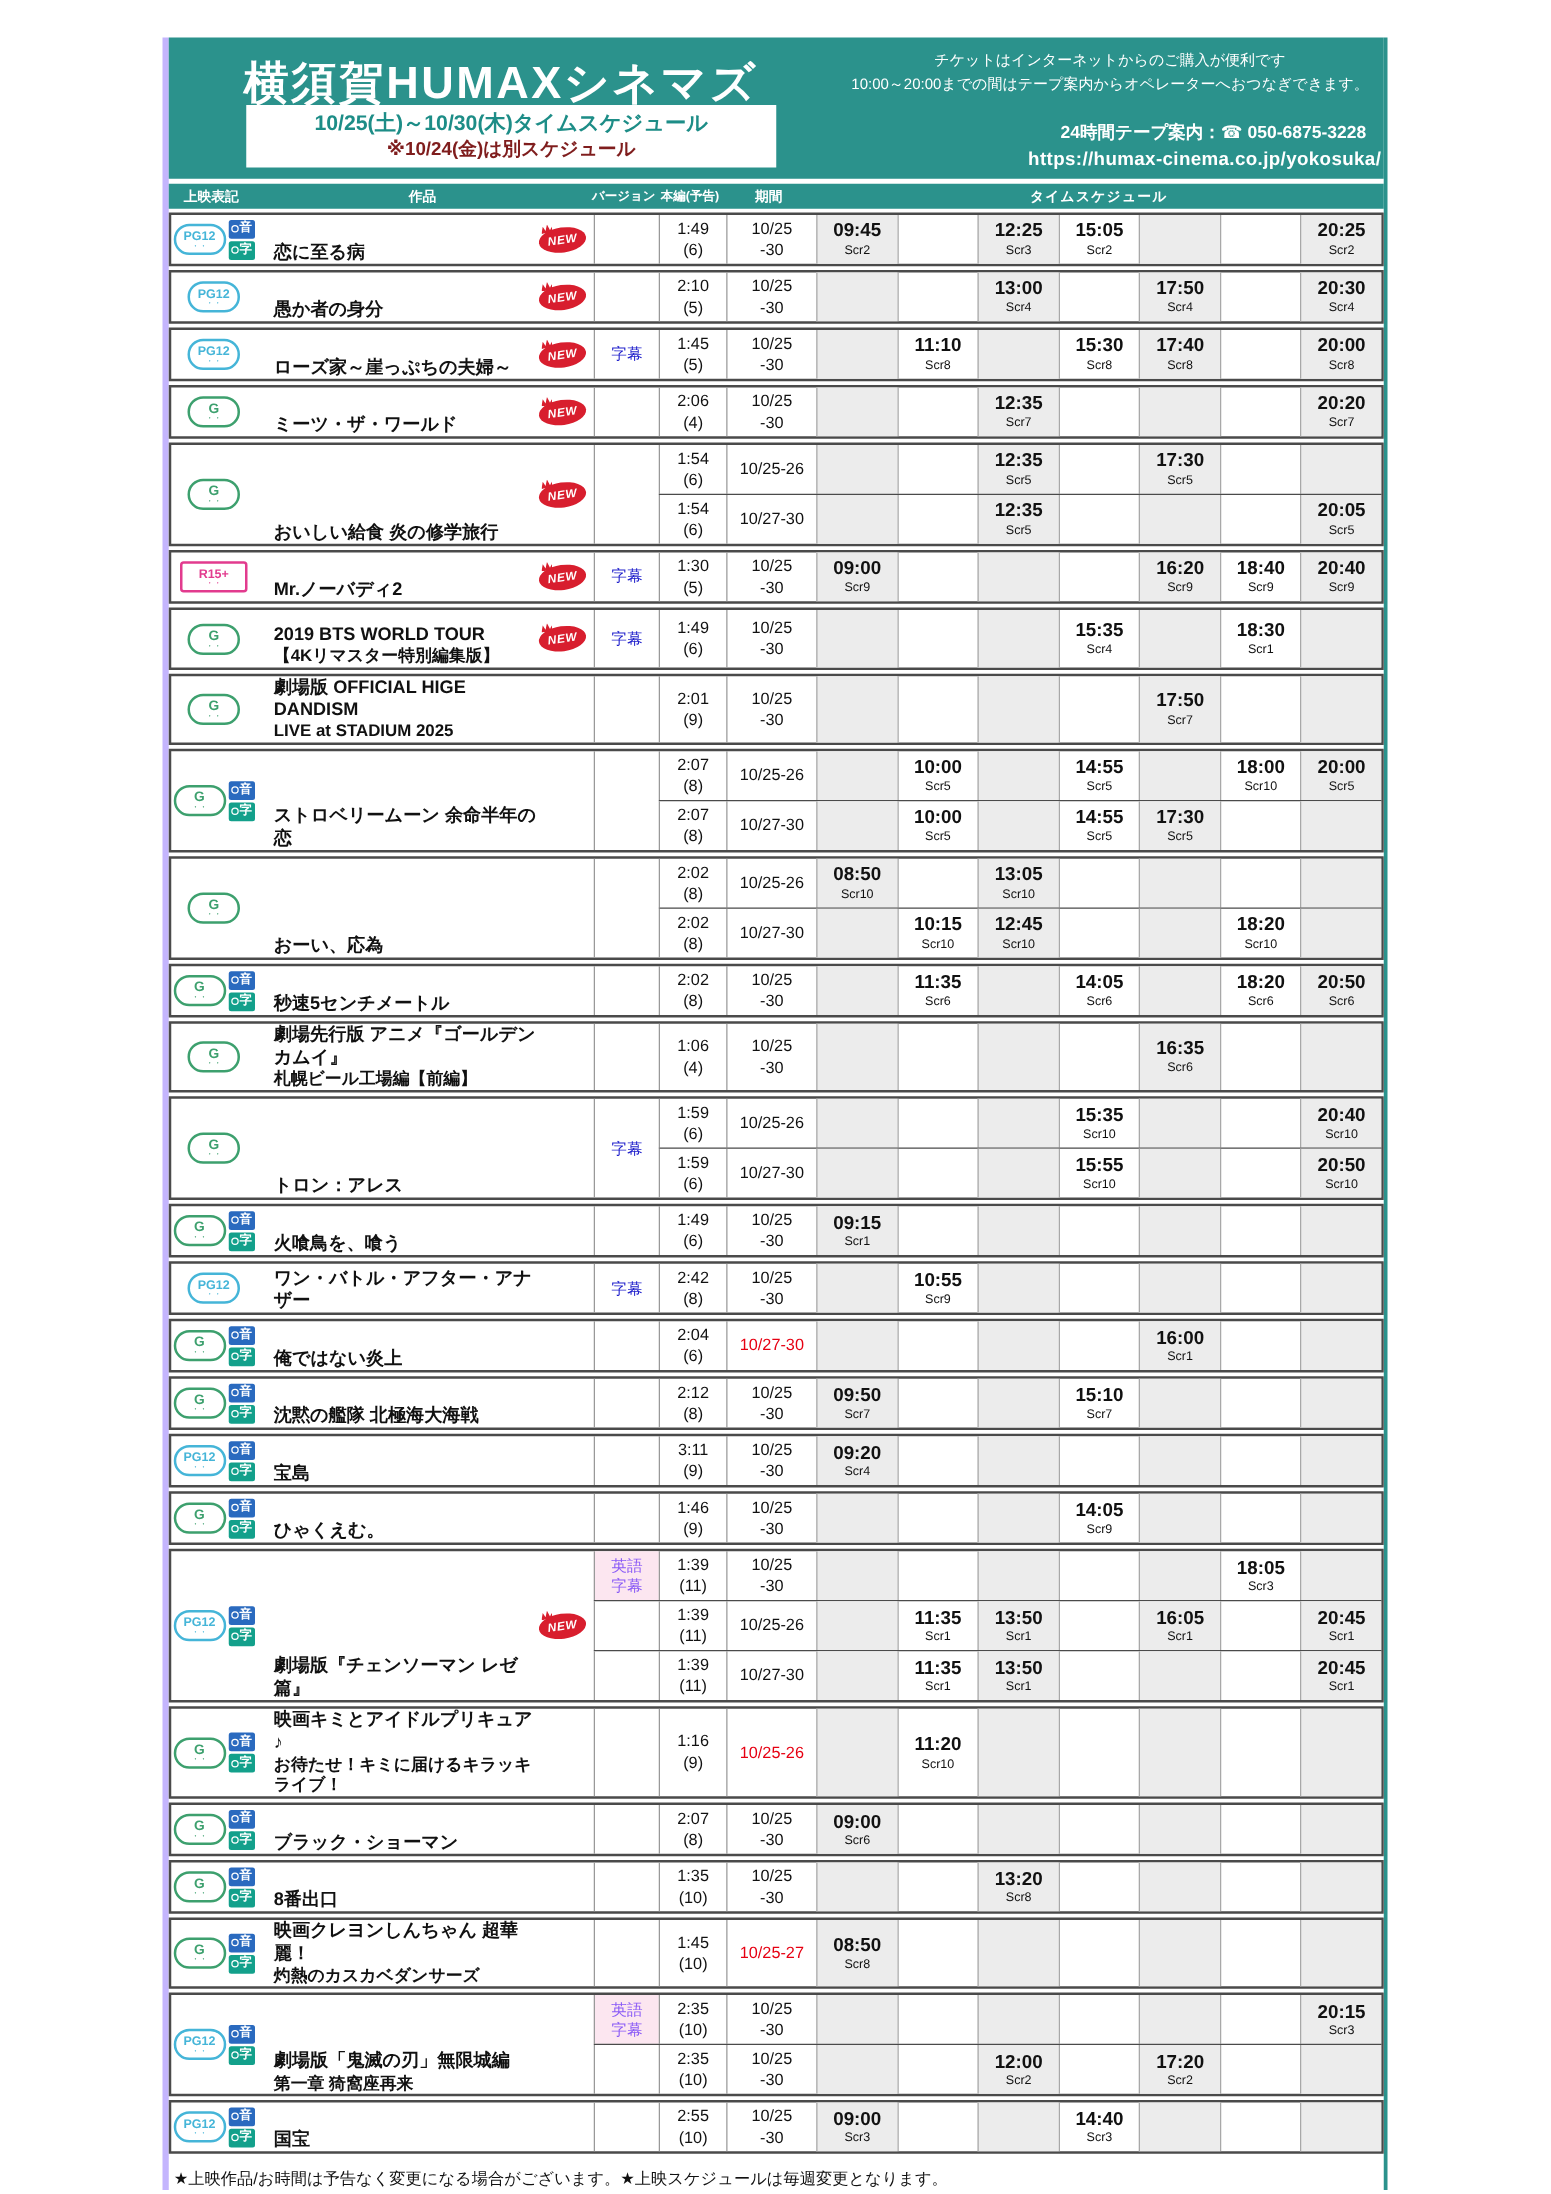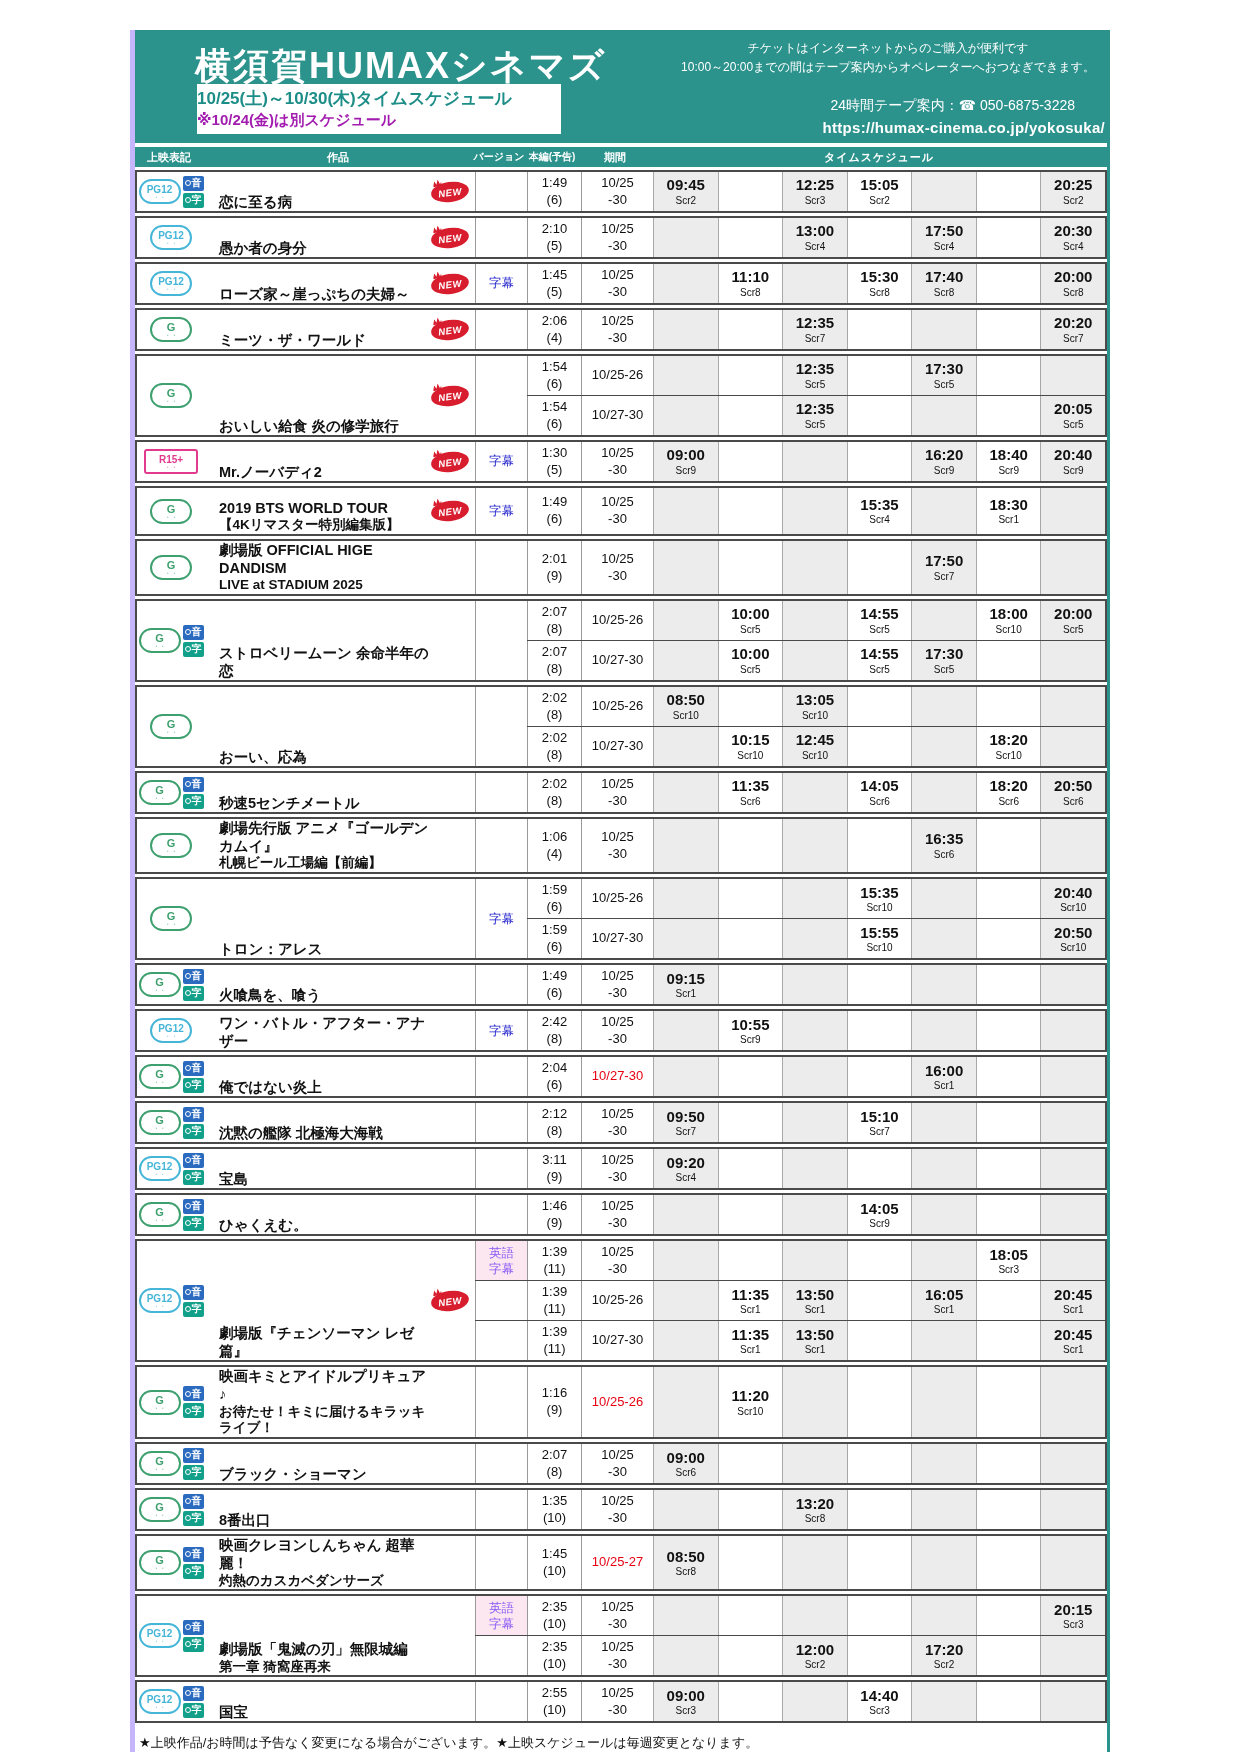--- a/index.html
+++ b/index.html
@@ -10,24 +10,24 @@
   }
   .frame{
     position:absolute;left:130px;top:30px;width:980px;height:1722px;
     border-left:5px solid #c4b5fd;border-right:3px solid #2b928c;
     box-sizing:border-box;display:flex;flex-direction:column;background:#fff;
   }
   
   .band{position:relative;height:113px;background:#2b928c;color:#fff;flex:none;}
   .cinema-title{position:absolute;left:60px;top:12px;font-size:36px;font-weight:bold;letter-spacing:2px;}
   .notice{position:absolute;right:12px;top:9px;font-size:12px;line-height:1.6;text-align:center;}
-  .whitebox{position:absolute;left:62px;top:54px;width:364px;height:50px;background:#fff;box-sizing:border-box;padding-top:5px;}
+  .whitebox{position:absolute;left:62px;top:54px;width:424px;height:50px;background:#fff;text-align:center;box-sizing:border-box;padding-top:5px;}
   .wb1{color:#1d8d87;font-size:17px;font-weight:bold;line-height:1.2;}
-  .wb2{color:#a21caf;font-size:15px;font-weight:bold;line-height:1.5;}
-  .tape{position:absolute;right:32px;top:67px;font-size:14px;font-weight:normal;}
+  .wb2{color:#7f1d1d;font-size:15px;font-weight:bold;line-height:1.5;}
+  .tape{position:absolute;right:14px;top:67px;font-size:14px;font-weight:bold;}
   .url{position:absolute;right:2px;top:89px;font-size:15px;font-weight:bold;letter-spacing:.3px;}
   
   .th-row{margin-top:4px;height:20px;background:#2b928c;color:#fff;display:flex;align-items:center;
     font-size:11px;font-weight:bold;flex:none;}
   .th-row span{text-align:center;}
   .th-rating{width:68px;}.th-title{width:270px;}.th-version{width:52px;font-size:10px;}
   .th-duration{width:54px;font-size:10px;}.th-period{width:72px;}.th-sched{flex:1;letter-spacing:1px;}
   
   #groups{margin-top:3px;flex:none;}
   .group{display:flex;border:2px solid #4a4a4a;margin-bottom:3px;background:#fff;box-sizing:border-box;align-items:stretch;}

